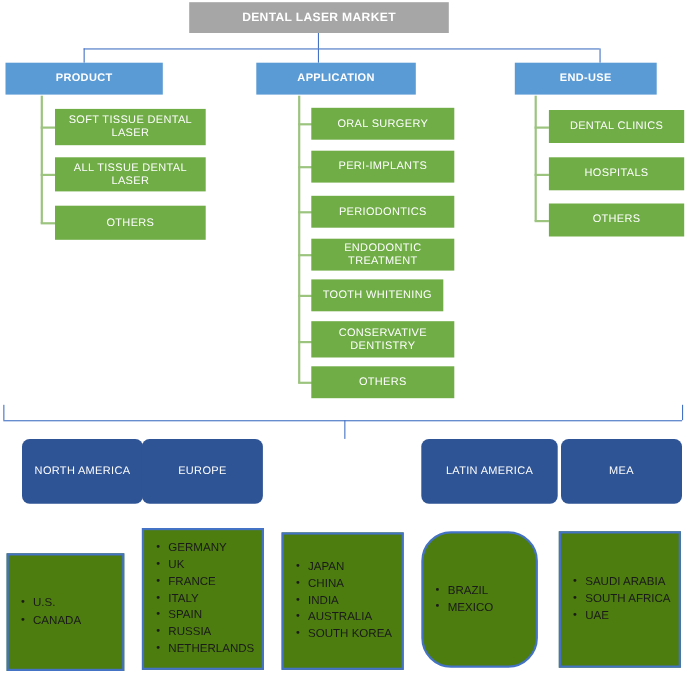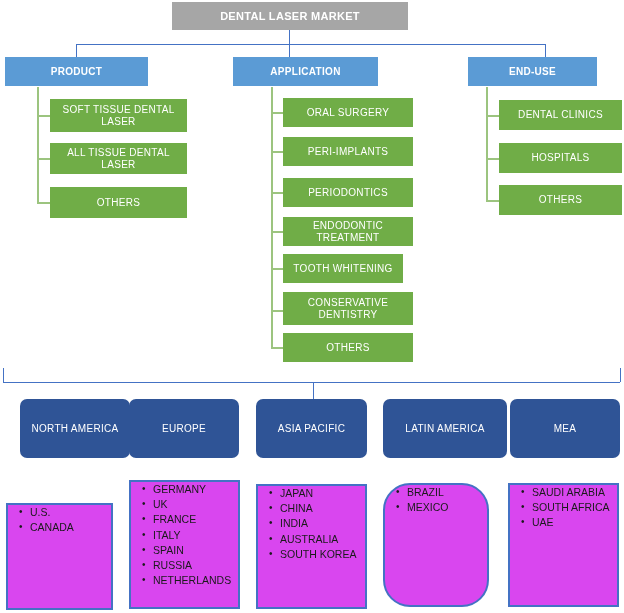--- a/index.html
+++ b/index.html
@@ -56,23 +56,23 @@
     background: #2f5496;
     border-radius: 7px;
     font-size: 10px;
     font-weight: normal;
   }
   
   .country-panel {
     position: absolute;
     box-sizing: border-box;
     border: 2px solid #4472c4;
-    background: #d946ef;
+    background: #4d7c0f;
     display: flex;
-    align-items: flex-start;
+    align-items: center;
     justify-content: flex-start;
   }
   .country-panel ul {
     margin: 0;
     padding-left: 22px;
     list-style: none;
   }
   .country-panel li {
     font-size: 10.5px;
     color: #1a1a1a;
@@ -187,23 +187,20 @@
   <div class="conn h-blue" style="left:3px; top:382px; width:617px; height:1px;"></div>
   <div class="conn v-blue" style="left:620px; top:368px; width:1px; height:14px;"></div>
   <div class="conn v-blue" style="left:313px; top:382px; width:1px; height:17px;"></div>
 
   <div class="box region-box" style="left:3px; top:399px; width:110px; height:59px;margin-left:17px;">
     <span>NORTH AMERICA</span>
   </div>
   <div class="box region-box" style="left:129px; top:399px; width:110px; height:59px;">
     <span>EUROPE</span>
   </div>
-  <div class="box region-box" style="left:256px; top:399px; width:111px; height:59px;">
-    <span>ASIA PACIFIC</span>
-  </div>
   <div class="box region-box" style="left:383px; top:399px; width:124px; height:59px;">
     <span>LATIN AMERICA</span>
   </div>
   <div class="box region-box" style="left:510px; top:399px; width:110px; height:59px;">
     <span>MEA</span>
   </div>
 
   <div class="country-panel" style="left:6px; top:503px; width:107px; height:107px;">
     <ul>
       <li>U.S.</li>

